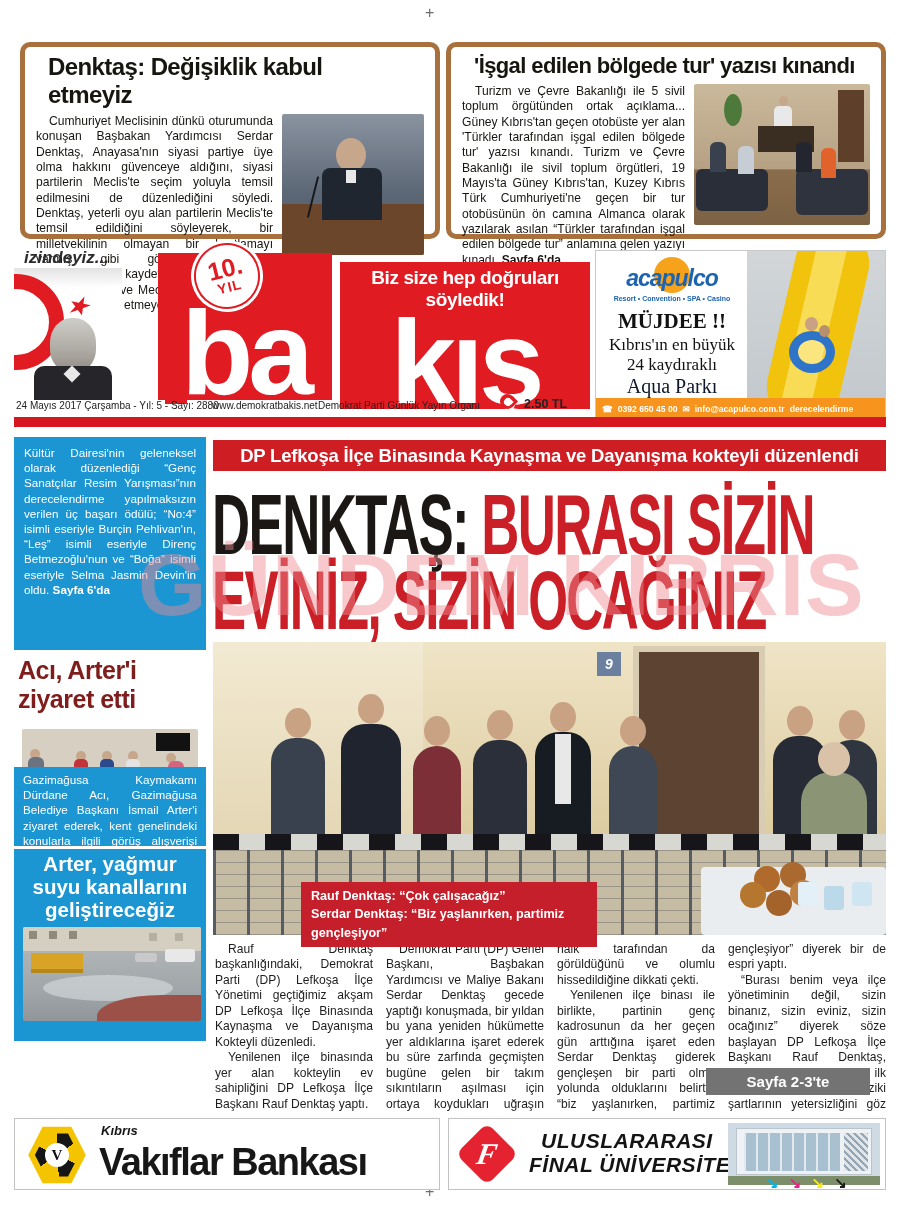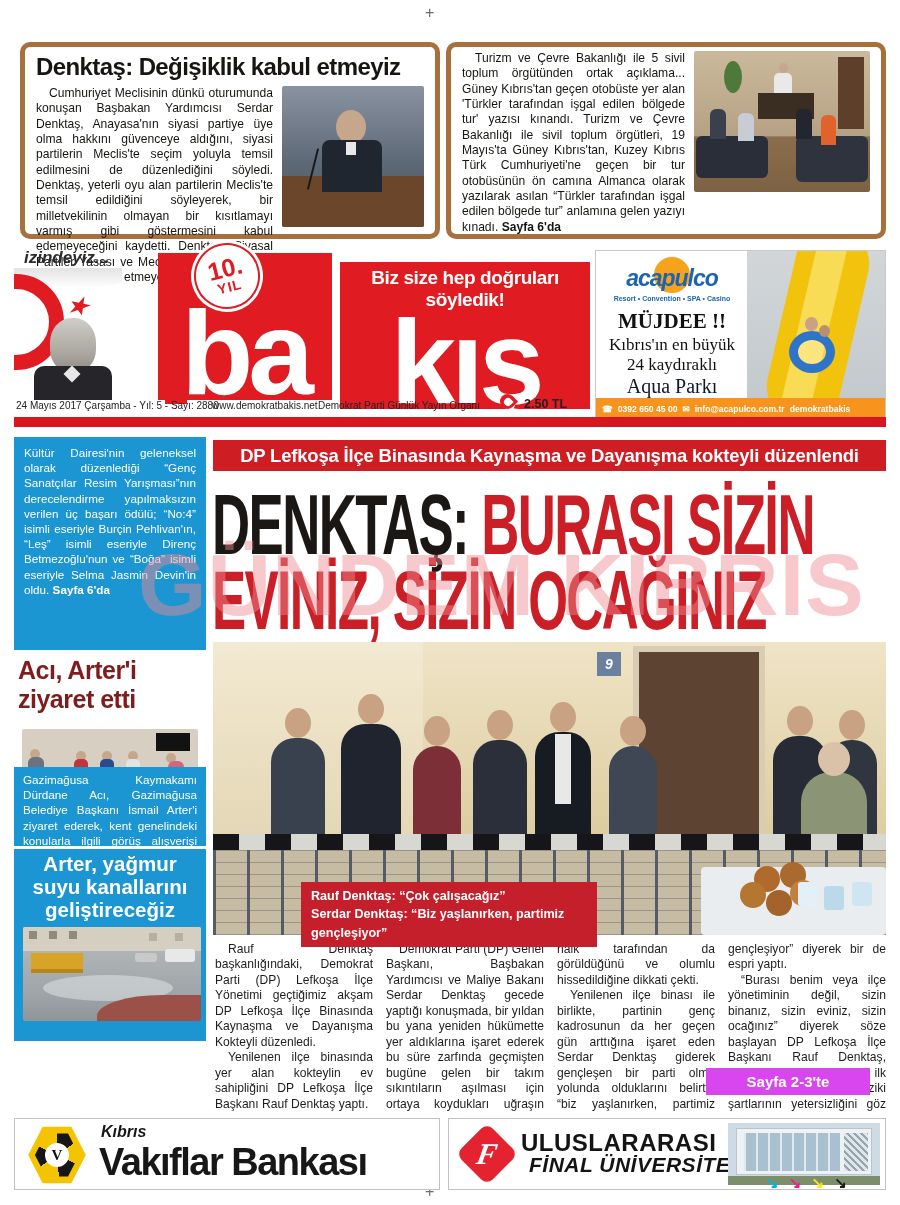--- a/index.html
+++ b/index.html
@@ -11,21 +11,21 @@
   
   .cropmark{position:absolute;color:#6d6d6d;font-size:16px;font-weight:400;}
   .regmarks{position:absolute;left:766px;top:1174px;font-size:15px;font-weight:700;letter-spacing:3px;}
   .regmarks span{display:inline-block;}
 
   
   .art{position:absolute;top:42px;height:197px;background:#fff;border:5px solid #a8703c;
        border-radius:10px;padding:4px 11px;}
   .art-l{left:20px;width:420px;}
   .art-r{left:446px;width:440px;}
-  .art h2{margin:2px 0 5px;font-weight:700;color:#171510;letter-spacing:-0.6px;}
+  .art h2{margin:2px 12px 5px;font-weight:700;color:#171510;letter-spacing:-0.6px;}
   .art-l h2{font-size:24px;}
   .art-r h2{font-size:22px;}
   .art .row{display:flex;gap:9px;}
   .art .txt{flex:1;font-size:12.1px;line-height:1.27;text-align:justify;color:#171510;text-indent:13px;}
   .art .ref{font-weight:700;text-indent:0;}
   .ph{position:relative;overflow:hidden;border-radius:2px;flex:none;}
   .ph i{position:absolute;display:block;}
 
   
   .ph-parl{width:142px;height:141px;background:linear-gradient(180deg,#8a93a0,#5d6877 55%,#4c5260);}
@@ -182,42 +182,42 @@
   .mainph .pastry{right:120px;top:240px;width:26px;height:26px;border-radius:50%;background:#b5762f;
         box-shadow:26px 8px 0 #a4632a,50px -2px 0 #c08040,14px -16px 0 #b06b2c,40px -20px 0 #a9692f;}
   .mainph .cups{right:14px;top:240px;width:20px;height:24px;border-radius:3px;background:#cfe6f2;
         box-shadow:-28px 4px 0 #bcd9ea,-54px 0 0 #e3f0f7;}
   .caption{position:absolute;left:301px;top:882px;width:296px;background:#c41f2b;color:#fff;z-index:5;
            padding:5px 10px;font-size:12.6px;font-weight:700;line-height:1.45;}
 
   
   #story{position:absolute;left:215px;top:942px;width:671px;height:172px;column-count:4;column-gap:13px;overflow:hidden;}
   #story p{margin:0;text-indent:13px;font-size:12.1px;line-height:1.28;text-align:justify;color:#1d1d1d;}
-  .pageref{position:absolute;left:706px;top:1068px;width:164px;height:27px;background:#d946ef;color:#fff;
+  .pageref{position:absolute;left:706px;top:1068px;width:164px;height:27px;background:#737373;color:#fff;
            font-weight:700;font-size:15px;display:flex;align-items:center;justify-content:center;z-index:6;}
 
   
   .bad{position:absolute;top:1118px;height:72px;background:#fff;border:1px solid #c3c3c3;}
   .bad-v{left:14px;width:426px;}
   .bad-f{left:448px;width:438px;}
   .hexwrap{position:absolute;left:12px;top:6px;width:60px;height:60px;}
   .hex{width:60px;height:60px;background:#f5c400;clip-path:polygon(26% 3%,74% 3%,98% 50%,74% 97%,26% 97%,2% 50%);
        display:flex;align-items:center;justify-content:center;}
   .hex .seg{width:46px;height:46px;clip-path:polygon(26% 3%,74% 3%,98% 50%,74% 97%,26% 97%,2% 50%);
        background:conic-gradient(#161616 0 55deg,#f5c400 55deg 115deg,#161616 115deg 175deg,#f5c400 175deg 235deg,#161616 235deg 295deg,#f5c400 295deg 360deg);
        display:flex;align-items:center;justify-content:center;}
   .hex .vc{width:24px;height:24px;border-radius:50%;background:#fff;color:#111;font-weight:700;
        font-family:"Liberation Serif",serif;font-size:15px;display:flex;align-items:center;justify-content:center;}
-  .vk-top{position:absolute;left:86px;top:4px;font-style:italic;font-weight:700;font-size:16px;color:#171717;}
+  .vk-top{position:absolute;left:86px;top:4px;font-style:italic;font-weight:700;font-size:13px;color:#171717;}
   .vk-main{position:absolute;left:84px;top:22px;font-weight:700;font-size:38px;letter-spacing:-1.5px;color:#171717;}
   .fdiamond{position:absolute;left:16px;top:13px;width:44px;height:44px;background:#e52330;border-radius:8px;transform:rotate(45deg);
             display:flex;align-items:center;justify-content:center;}
   .fdiamond span{transform:rotate(-45deg) skewX(-10deg);color:#fff;font-family:"Liberation Serif",serif;
             font-weight:700;font-style:italic;font-size:30px;}
-  .fu-l1{position:absolute;left:72px;top:10px;font-weight:700;font-size:24px;color:#141414;letter-spacing:0.5px;}
+  .fu-l1{position:absolute;left:92px;top:10px;font-style:italic;font-weight:700;font-size:21px;color:#141414;letter-spacing:0.5px;}
   .fu-l2{position:absolute;left:80px;top:34px;font-style:italic;font-weight:700;font-size:21px;color:#141414;letter-spacing:0.5px;}
   .ph-build{position:absolute;right:5px;top:4px;width:152px;height:62px;background:#cfdbe4;overflow:hidden;}
   .ph-build .slab{position:absolute;left:8px;right:8px;top:5px;bottom:10px;background:#eef2f5;border:1px solid #b9c4cc;}
   .ph-build .glass{position:absolute;left:16px;right:40px;top:10px;bottom:14px;background:
       repeating-linear-gradient(90deg,rgba(255,255,255,.65) 0 2px,rgba(0,0,0,0) 2px 12px),#a9c0d0;}
   .ph-build .lattice{position:absolute;right:12px;top:10px;width:24px;bottom:14px;background:
       repeating-linear-gradient(45deg,#dfe5e9 0 3px,#93a6b2 3px 5px);}
   .ph-build .ground{position:absolute;left:0;right:0;bottom:0;height:9px;background:#7c8f6a;}
 </style>
 </head>
@@ -236,20 +236,21 @@
         <i class="pd"></i>
         <i class="hd"></i>
         <i class="bd"></i>
         <i class="cl"></i>
         <i class="mc"></i>
       </div>
     </div>
   </div>
 
   <div class="art art-r">
+    <h2>'İşgal edilen bölgede tur' yazısı kınandı</h2>
     <div class="row">
       <div class="txt"><span>Turizm ve Çevre Bakanlığı ile 5 sivil toplum örgütünden ortak açıklama... Güney Kıbrıs'tan geçen otobüste yer alan 'Türkler tarafından işgal edilen bölgede tur' yazısı kınandı. Turizm ve Çevre Bakanlığı ile sivil toplum örgütleri, 19 Mayıs'ta Güney Kıbrıs'tan, Kuzey Kıbrıs Türk Cumhuriyeti'ne geçen bir tur otobüsünün ön camına Almanca olarak yazılarak asılan “Türkler tarafından işgal edilen bölgede tur” anlamına gelen yazıyı kınadı. </span><span class="ref">Sayfa 6'da</span></div>
       <div class="ph ph-meet">
         <i class="door"></i>
         <i class="plant"></i>
         <i class="desk"></i>
         <i class="boss"></i>
         <i class="h1"></i>
         <i class="sofal"></i>
         <i class="sofar"></i>
@@ -302,21 +303,21 @@
       <i class="sl2"></i>
       <i class="tube"></i>
       <i class="k1"></i>
       <i class="k2"></i>
     </div>
     <div class="bar">
       <span>☎</span>
         <span>0392 650 45 00</span>
         <span>✉</span>
         <span>info@acapulco.com.tr</span>
-        <span>demokratbakis</span>
+        <span>derecelendirme</span>
     </div>
   </div>
 
   <div class="dateline dl-date nowrap">24 Mayıs 2017 Çarşamba - Yıl: 5 - Sayı: 2880</div>
   <div class="dateline dl-web nowrap">www.demokratbakis.net</div>
   <div class="dateline dl-organ nowrap">Demokrat Parti Günlük Yayın Organı</div>
   <div class="flame">
       <i class="f1"></i>
       <i class="f2"></i>
     </div>

